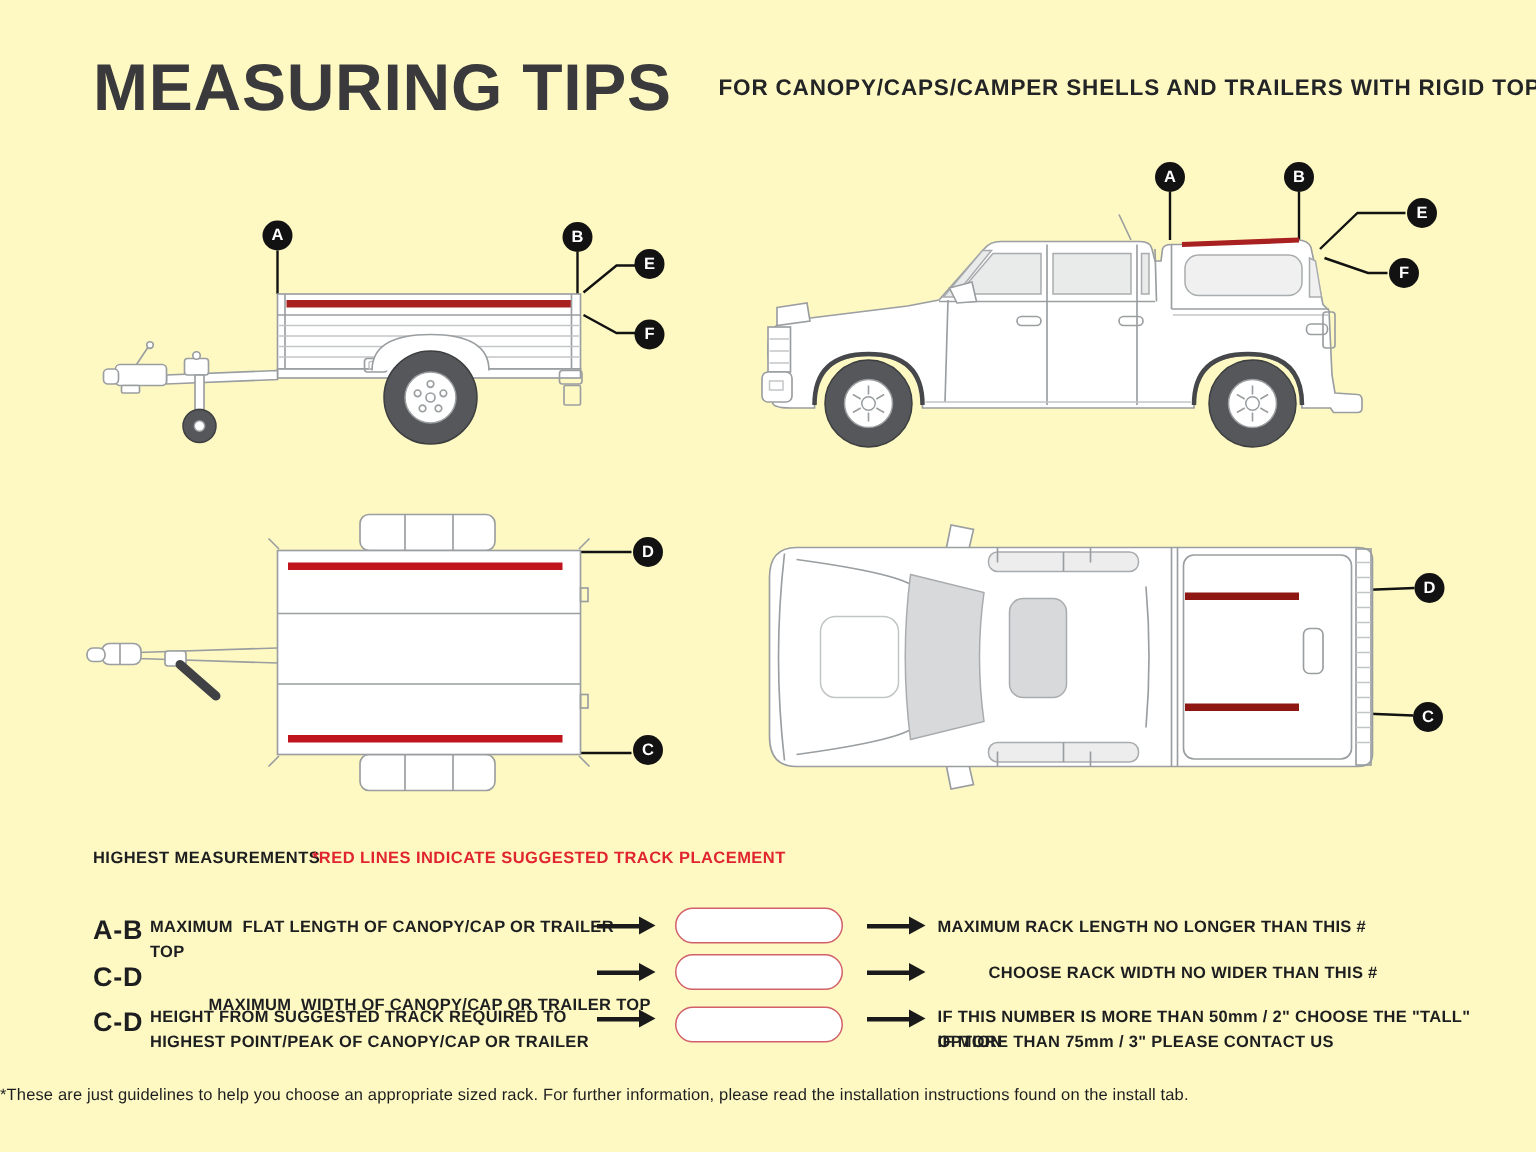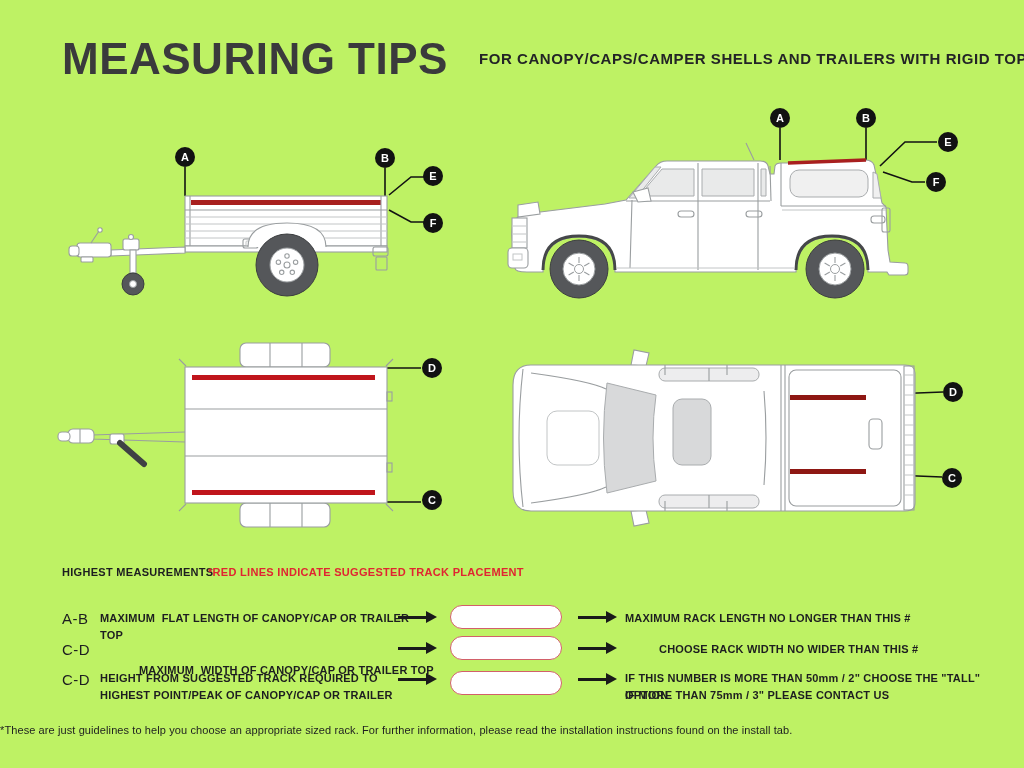--- a/index.html
+++ b/index.html
@@ -1,35 +1,35 @@
 <!DOCTYPE html>
 <html><head>
 <meta charset="utf-8">
 <style>
   html,body{margin:0;padding:0;background:#fff;}
-  .canvas{position:relative;width:1024px;height:768px;background:#bef264;overflow:hidden;
+  .canvas{position:relative;width:1024px;height:768px;background:#fef9c3;overflow:hidden;
           font-family:"Liberation Sans",sans-serif;color:#1d1e20;}
   
   .title{position:absolute;left:62px;top:34px;font-size:44px;font-weight:800;
          letter-spacing:.5px;color:#3a3a3c;white-space:nowrap;}
   .subtitle{position:absolute;left:479px;top:50px;font-size:15px;font-weight:700;
             letter-spacing:.55px;color:#232426;white-space:nowrap;}
   
   .diag{position:absolute;}
   .diag svg{display:block;}
   
   .co{position:absolute;width:20px;height:20px;border-radius:50%;background:#121212;
       color:#fff;font-size:11px;font-weight:700;line-height:20px;text-align:center;}
   
   .legend-label{position:absolute;left:62px;top:566px;font-size:11px;font-weight:700;
                 letter-spacing:.3px;color:#1d1e20;}
   .legend-note{position:absolute;left:208px;top:566px;font-size:11px;font-weight:700;
                letter-spacing:.3px;color:#e02531;}
   
-  .code{position:absolute;left:62px;font-size:15px;font-weight:400;letter-spacing:.5px;}
+  .code{position:absolute;left:62px;font-size:18px;font-weight:700;letter-spacing:.5px;}
   .desc{position:absolute;left:100px;width:322px;font-size:11px;font-weight:700;
         line-height:17px;letter-spacing:.2px;white-space:pre-wrap;}
   .result{position:absolute;left:625px;width:400px;font-size:11px;font-weight:700;
           line-height:17px;letter-spacing:.2px;}
   .pill{position:absolute;left:450px;width:112px;height:24px;border:1.5px solid #d2606a;
         border-radius:13px;background:#fff;box-sizing:border-box;}
   .arr{position:absolute;width:28px;height:3px;background:#1a1a1a;}
   .arr::after{content:"";position:absolute;left:28px;top:-5px;width:0;height:0;
               border-left:11px solid #1a1a1a;border-top:6.5px solid transparent;
               border-bottom:6.5px solid transparent;}

